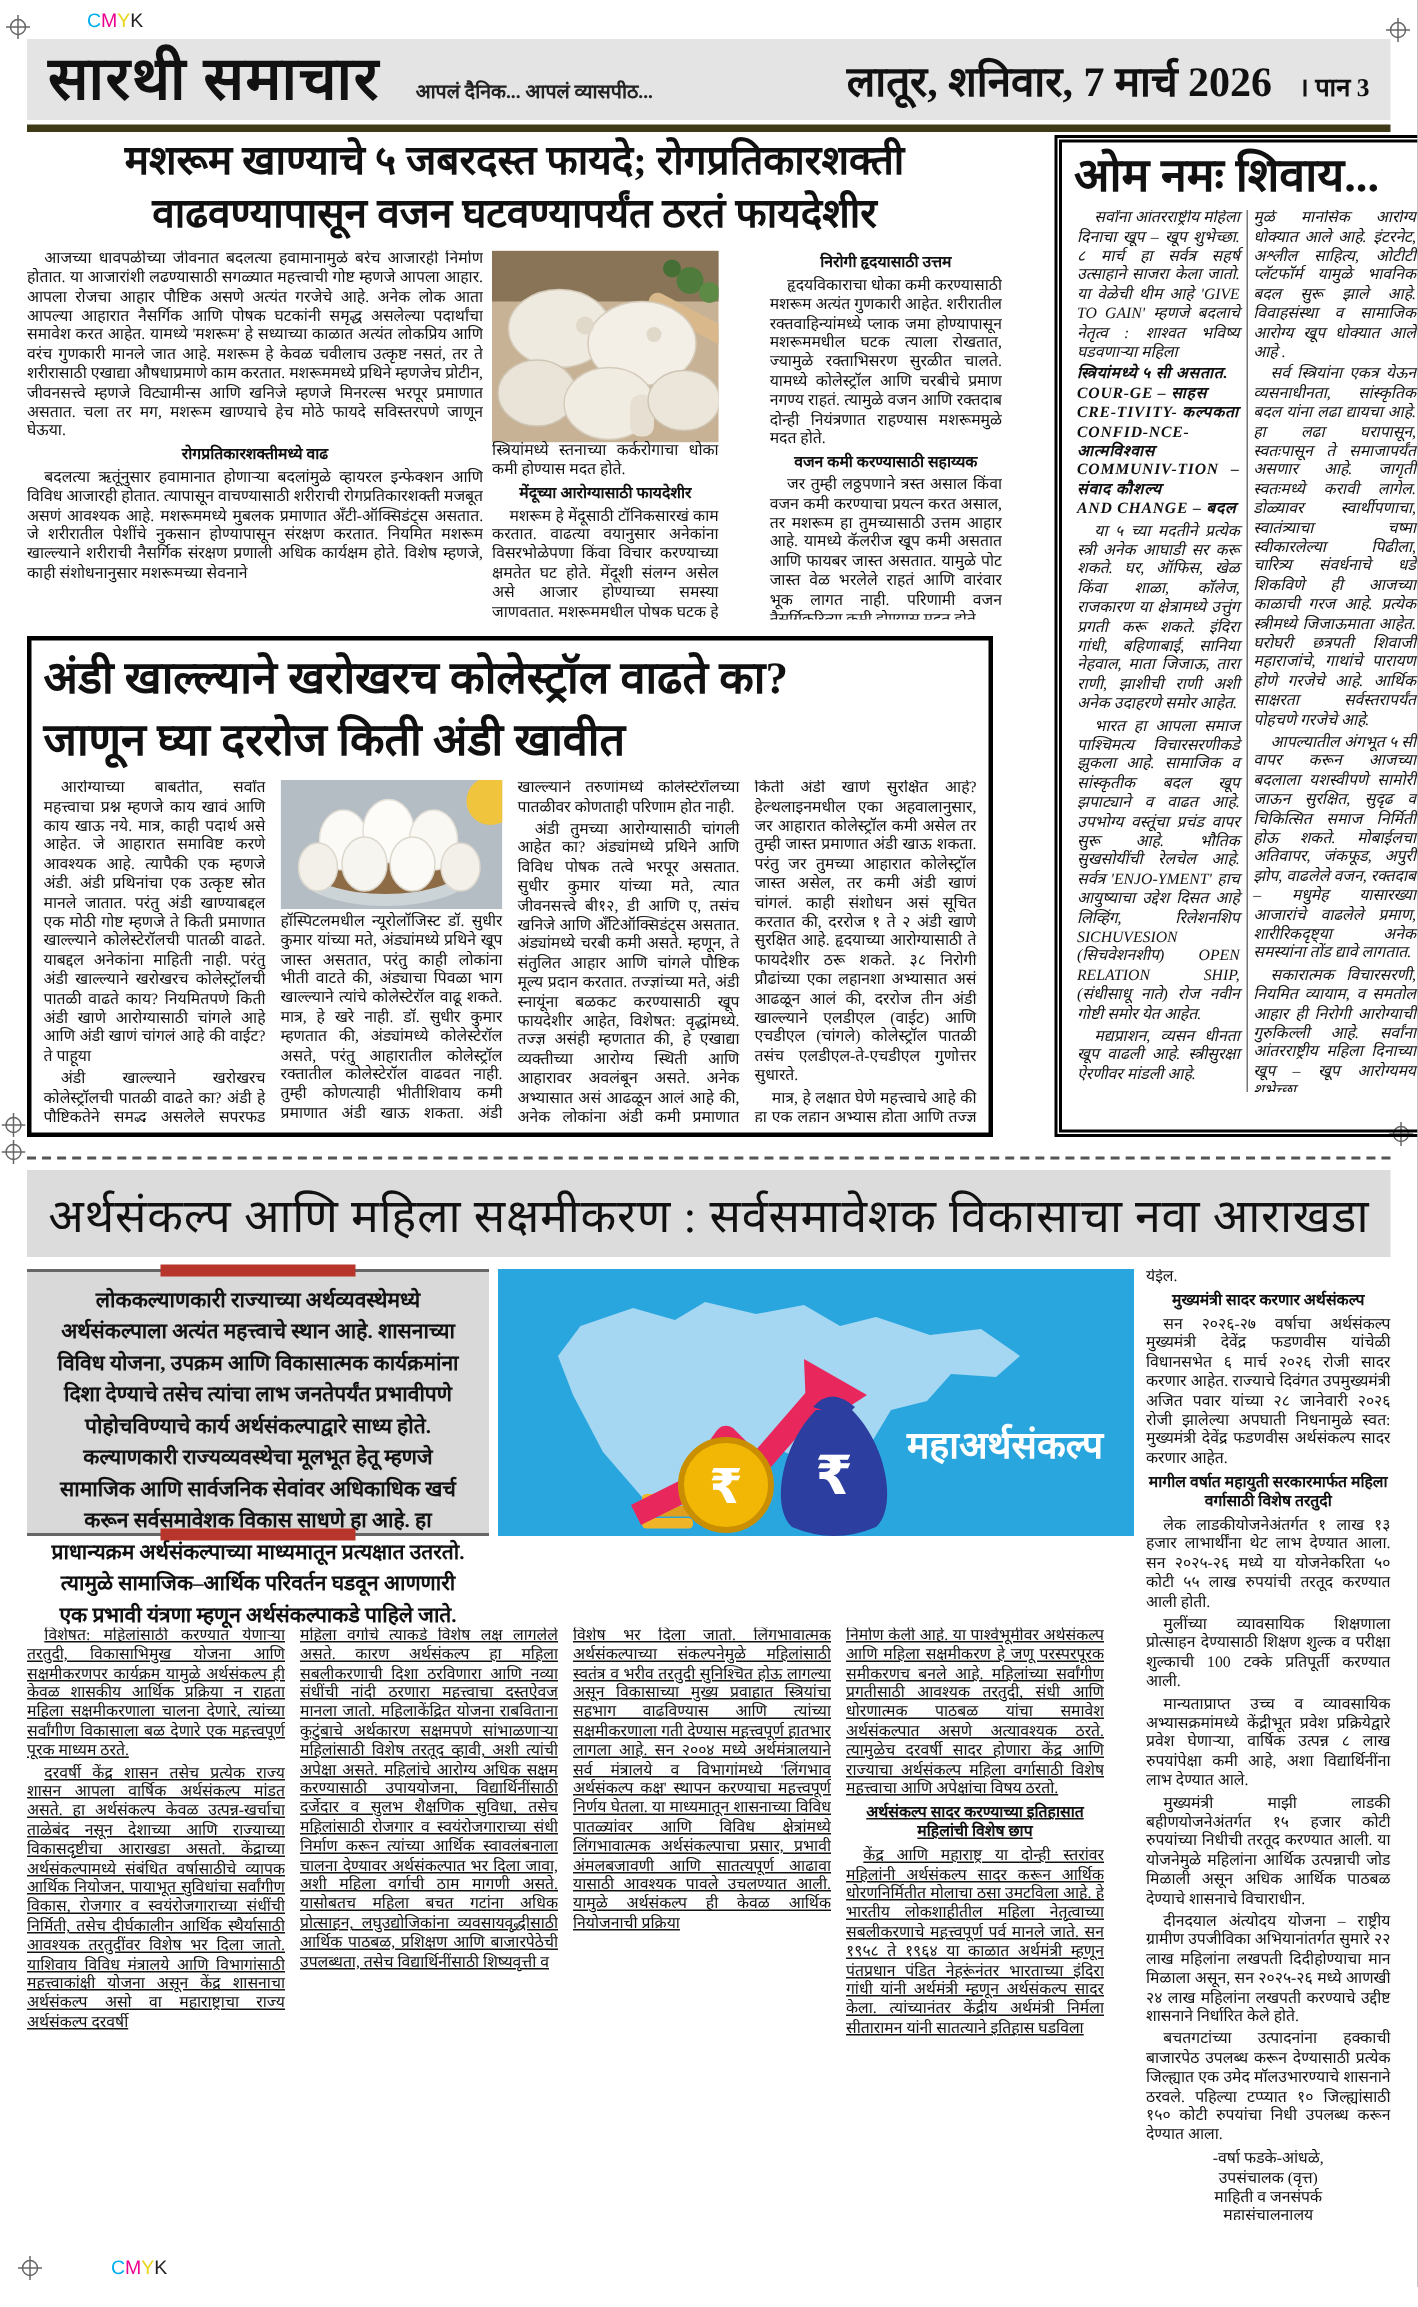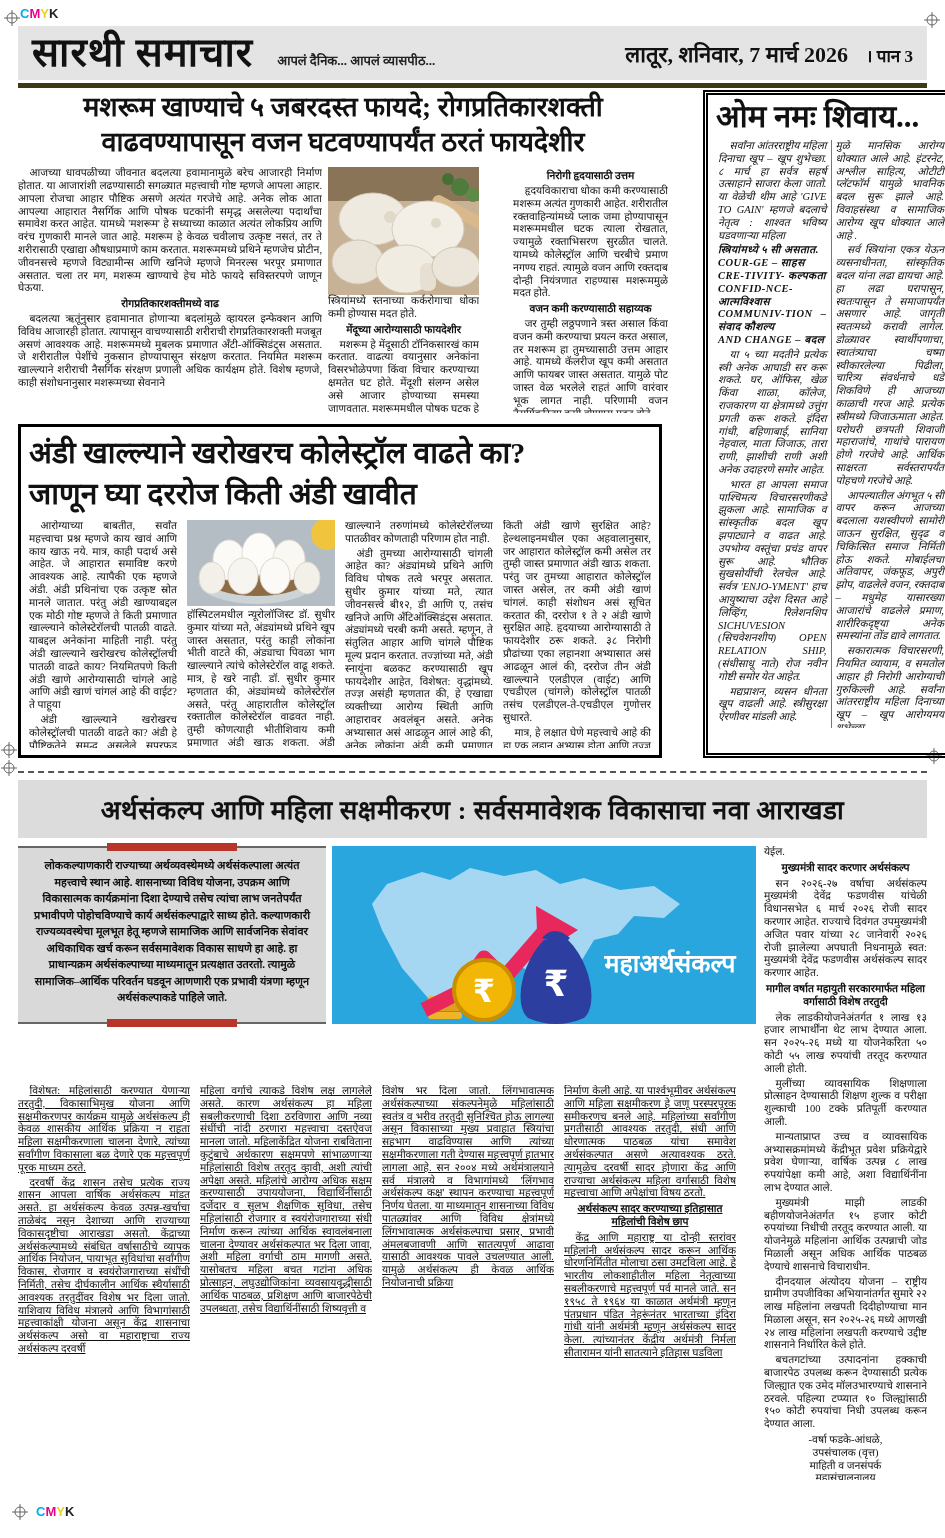--- a/index.html
+++ b/index.html
@@ -1,29 +1,29 @@
 <!DOCTYPE html>
 <html><head>
 <meta charset="utf-8">
 <style>
   html,body{margin:0;padding:0;background:#9a9a9a;}
   .page{position:relative;width:945px;height:1538px;background:#ffffff;margin:0 auto;
         font-family:"Liberation Serif","DejaVu Serif",serif;color:#111;overflow:hidden;}
   
   .cmyk{position:absolute;font-family:"Liberation Sans","DejaVu Sans",sans-serif;
-        font-size:13px;font-weight:700;letter-spacing:0px;}
+        font-size:13px;font-weight:400;letter-spacing:0px;margin-left:38px;}
   .cmyk .c{color:#00aeef}.cmyk .m{color:#ec008c}.cmyk .y{color:#e8d51c}.cmyk .k{color:#231f20}
   .regmark{position:absolute;width:16px;height:16px;}
   
   .masthead{position:absolute;left:18px;top:26px;width:909px;height:54px;background:#e4e4e4;
             display:flex;align-items:center;}
   .mast-title{font-size:40px;font-weight:800;margin-left:14px;letter-spacing:1px;line-height:1;}
   .mast-tag{font-size:13px;font-weight:700;margin-left:24px;margin-top:14px;color:#222;}
   .mast-right{margin-left:auto;margin-right:14px;display:flex;align-items:baseline;gap:18px;}
-  .mast-date{font-size:22px;font-weight:800;}
+  .mast-date{font-size:28px;font-weight:800;}
   .mast-page{font-size:17px;font-weight:700;}
   .topbar{position:absolute;left:18px;top:83px;width:909px;height:5px;background:#3e3a17;}
   
   .body-txt{font-size:10.5px;line-height:1.22;text-align:justify;overflow:hidden;}
   .body-txt p{margin:0 0 2px 0;text-indent:1.1em;}
   .subhead{font-weight:700;text-align:center;margin:3px 0 2px 0;text-indent:0 !important;}
   
   .mushroom{position:absolute;left:18px;top:90px;width:650px;height:330px;}
   .mush-head{font-size:27px;font-weight:800;text-align:center;line-height:1.3;margin:0 4px;}
   .mush-body{display:flex;gap:6px;margin-top:7px;height:246px;}
@@ -43,26 +43,26 @@
   .om-head{font-size:31px;font-weight:800;margin:0 0 6px 2px;line-height:1.1;}
   .om-cols{display:flex;height:588px;}
   .om-col{width:50%;padding:0 4px;font-style:italic;}
   .om-col:first-child{border-right:1px solid #777;}
   .fivec{white-space:pre-line;text-indent:0 !important;font-weight:600;letter-spacing:.5px;}
   
   .dashline{position:absolute;left:18px;top:771px;width:909px;border-top:2px dashed #555;}
   
   .bud-band{position:absolute;left:18px;top:780px;width:909px;height:58px;background:#dcdcdc;
             display:flex;align-items:center;justify-content:center;}
-  .bud-head{font-size:26px;font-weight:700;letter-spacing:.5px;}
+  .bud-head{font-size:31px;font-weight:400;letter-spacing:.5px;}
   .introbox{position:absolute;left:18px;top:846px;width:308px;height:178px;background:#d9d9d9;
             border-top:2px solid #666;border-bottom:2px solid #666;box-sizing:border-box;}
   .introbox .bar{position:absolute;left:50%;transform:translateX(-50%);width:130px;height:8px;background:#b8352c;}
   .introbox .bar.top{top:-5px}.introbox .bar.bot{bottom:-5px}
-  .intro-txt{font-size:11px;font-weight:700;line-height:1.5;text-align:center;padding:9px 14px;}
+  .intro-txt{font-size:14px;font-weight:700;line-height:1.5;text-align:center;padding:9px 14px;}
   .graphic{position:absolute;left:332px;top:846px;width:424px;height:178px;}
   .bud-col{position:absolute;top:1085px;height:448px;text-decoration:underline;}
   .bud-c1{left:18px;width:172px;}
   .bud-c2{left:200px;width:172px;}
   .bud-c3{left:382px;width:172px;}
   .bud-c4{left:564px;width:172px;}
   .bud-c5{position:absolute;left:764px;top:846px;width:163px;height:634px;}
   .bud-sub{font-weight:700;text-align:center;margin:3px 0;}
   .bud-sign{white-space:pre-line;font-weight:400;text-align:center;margin-top:3px;}
 </style>

